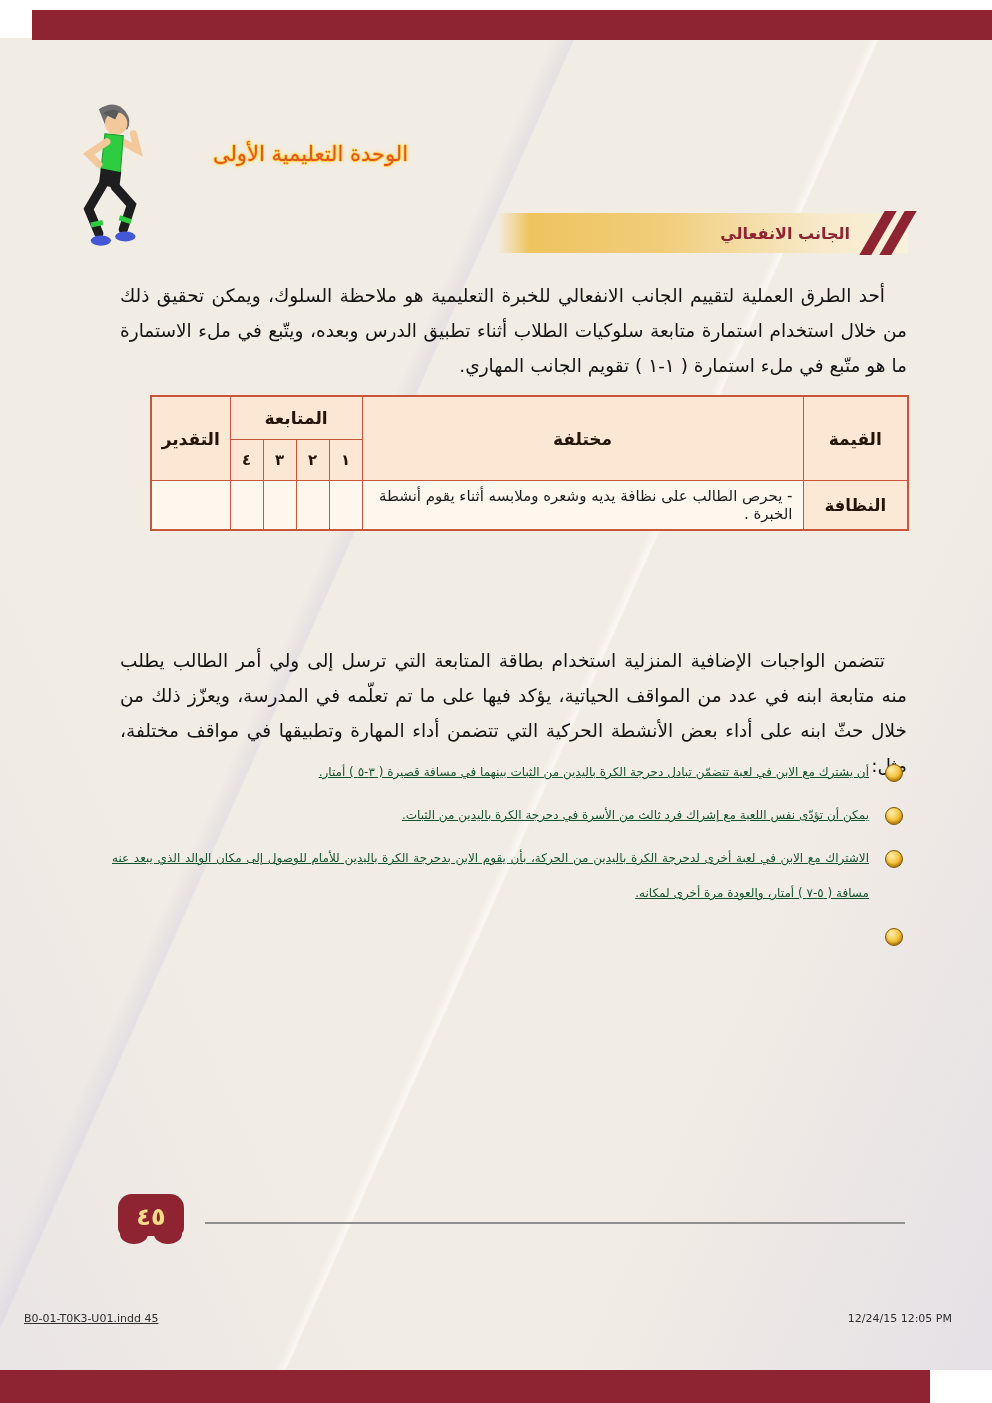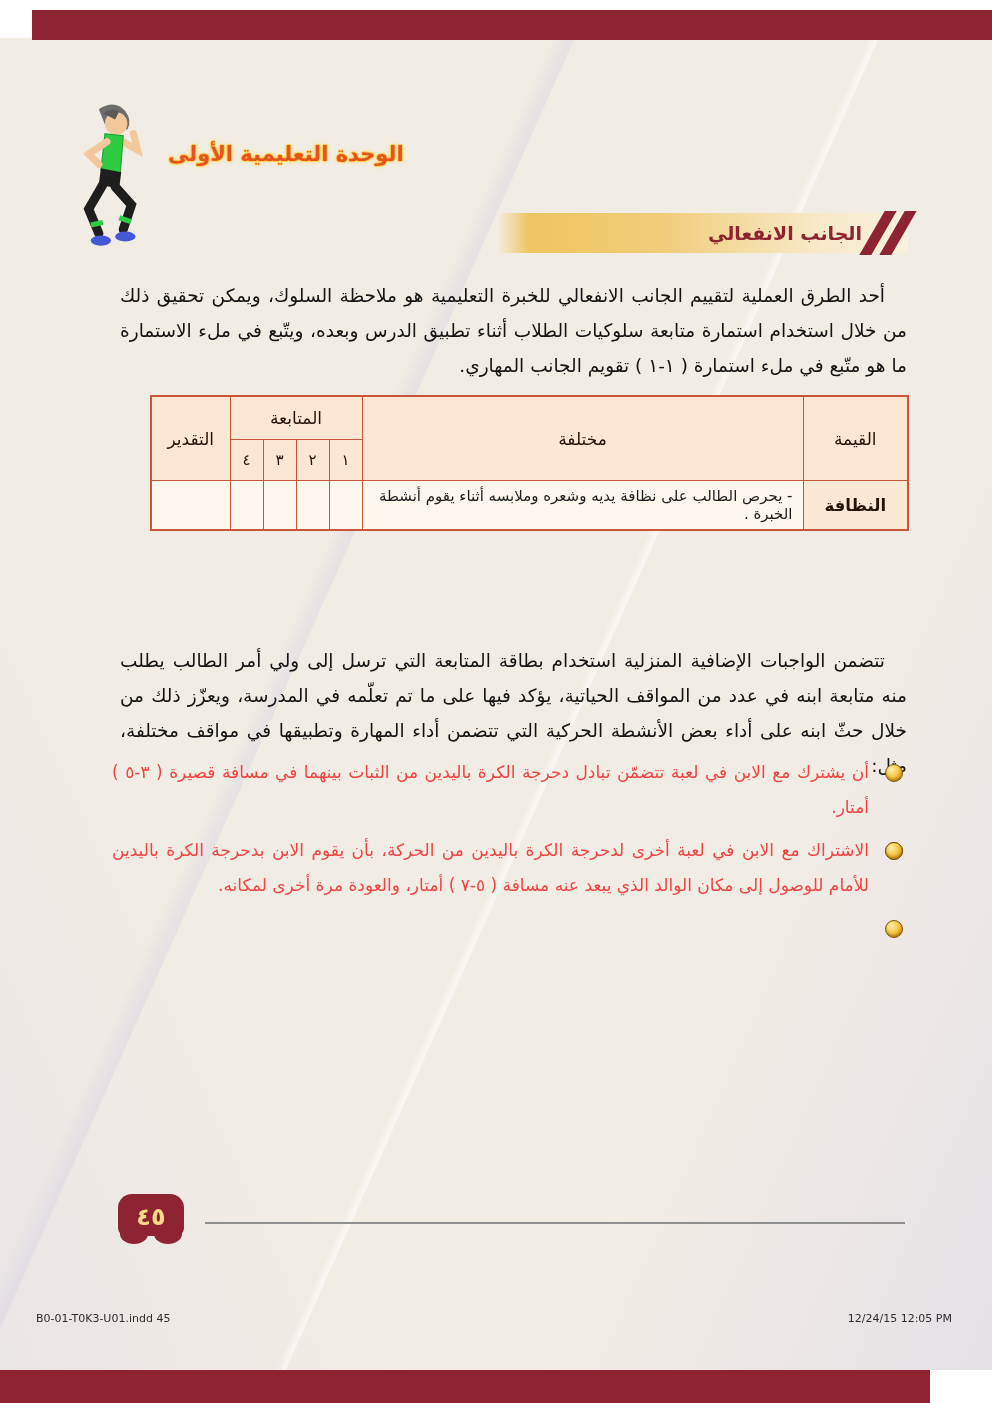--- a/index.html
+++ b/index.html
@@ -18,62 +18,62 @@
       #f2ede4;
   }
   .top-bar{position:absolute;left:32px;right:0;top:10px;height:30px;background:#8e2331;}
   .bottom-bar{position:absolute;left:0;right:62px;bottom:0;height:33px;background:#8e2331;}
   .corner-notch{position:absolute;right:0;bottom:0;width:62px;height:33px;background:#ffffff;}
 
   .runner{position:absolute;left:52px;top:98px;width:112px;height:165px;}
 
   .unit-title{
     position:absolute;left:168px;top:142px;width:240px;
-    font-size:21px;font-weight:bold;color:#e5541e;text-align:left;
+    font-size:21px;font-weight:normal;color:#e5541e;text-align:right;
     text-shadow:1px 0 #ffd24d,-1px 0 #ffd24d,0 1px #ffd24d,0 -1px #ffd24d,0 0 4px rgba(255,213,77,.85);
     direction:rtl;
   }
 
   .banner{
     position:absolute;left:497px;width:411px;height:40px;direction:rtl;
     background:linear-gradient(to left, #f9f1dd 0%, #f7e9c8 22%, #f1cd7a 60%, #eec45f 92%, rgba(241,198,97,0) 100%);
   }
   .banner1{top:213px;}
   .banner2{top:577px;}
   .banner .slash{position:absolute;top:-2px;width:12px;height:44px;background:#8e2331;transform:skewX(-30deg);}
   .banner .s1{right:4px;}
   .banner .s2{right:24px;}
   .banner-title{
-    position:absolute;right:46px;top:50%;transform:translateY(-50%);
-    font-size:19px;font-weight:bold;color:#8e2331;white-space:nowrap;
+    position:absolute;right:58px;top:50%;transform:translateY(-50%);
+    font-size:16px;font-weight:bold;color:#8e2331;white-space:nowrap;
   }
 
   .para{
     position:absolute;left:120px;right:85px;margin:0;
     direction:rtl;text-align:justify;font-size:18.5px;line-height:35px;color:#141414;
     text-indent:22px;
   }
   .para1{top:278px;}
   .para2{top:643px;}
 
   .obs-table{
     position:absolute;left:150px;top:395px;width:757px;
     border-collapse:collapse;table-layout:fixed;
     border:2px solid #c9563b;
   }
   .obs-table td{border:1.6px solid #c9563b;text-align:center;vertical-align:middle;color:#241409;}
-  .obs-table .hd{background:#fbe7d3;font-weight:normal;font-size:17px;height:40px;}
+  .obs-table .hd{background:#fbe7d3;font-weight:bold;font-size:17px;height:40px;}
   .obs-table .num{font-size:15px;height:38px;}
   .obs-table .data td{background:#fdf7ee;height:46px;}
   .obs-table .val{font-weight:bold;font-size:16.5px;background:#fbe9d6 !important;}
   .obs-table .beh{text-align:right;padding:0 10px;font-size:15px;color:#1d1d1d;}
 
   .bullets{position:absolute;left:112px;right:85px;top:755px;direction:rtl;}
   .bullet{position:relative;padding-right:38px;margin-bottom:8px;text-align:justify;
-          font-size:17px;line-height:35px;color:#ef4444;}
+          font-size:12px;line-height:35px;color:#14532d;text-decoration:underline;}
   .ball{
     position:absolute;right:4px;top:9px;width:16px;height:16px;border-radius:50%;
     background:radial-gradient(circle at 35% 30%, #ffeeb0 0%, #f6c84a 45%, #e09c18 75%, #a36c08 100%);
     border:1px solid #7c5403;box-shadow:inset 0 -2px 2px rgba(120,80,0,.4);
   }
 
   .page-badge{
     position:absolute;left:118px;top:1194px;width:66px;height:42px;background:#8e2331;
     border-radius:14px 14px 8px 8px;text-align:center;
   }
@@ -81,21 +81,21 @@
     content:"";position:absolute;bottom:-8px;width:28px;height:20px;border-radius:50%;background:#8e2331;
   }
   .page-badge::before{left:2px;}
   .page-badge::after{right:2px;}
   .page-badge span{
     position:relative;z-index:2;color:#f6d989;font-weight:bold;font-size:24px;line-height:46px;
   }
   .footer-rule{position:absolute;left:205px;right:87px;top:1222px;height:2px;background:#8f8f8f;}
 
   .footer-text{position:absolute;top:1312px;font-size:11px;color:#2e2e2e;}
-  .footer-left{left:36px;}
+  .footer-left{left:24px;text-decoration:underline;}
   .footer-right{right:40px;}
 </style>
 </head>
 <body>
 
 <div class="page">
 
   <div class="cream"></div>
   <div class="top-bar"></div>
 
@@ -165,20 +165,21 @@
 
   <p class="para para2">تتضمن الواجبات الإضافية المنزلية استخدام بطاقة المتابعة التي ترسل إلى ولي أمر الطالب يطلب منه متابعة ابنه في عدد من المواقف الحياتية، يؤكد فيها على ما تم تعلّمه في المدرسة، ويعزّز ذلك من خلال حثّ ابنه على أداء بعض الأنشطة الحركية التي تتضمن أداء المهارة وتطبيقها في مواقف مختلفة، مثل:</p>
 
   <div class="bullets">
     <div class="bullet">
       <span class="ball"></span>
       <span>أن يشترك مع الابن في لعبة تتضمّن تبادل دحرجة الكرة باليدين من الثبات بينهما في مسافة قصيرة ( ٣-٥ ) أمتار.</span>
     </div>
     <div class="bullet">
       <span class="ball"></span>
+      <span>يمكن أن تؤدّى نفس اللعبة مع إشراك فرد ثالث من الأسرة في دحرجة الكرة باليدين من الثبات.</span>
     </div>
     <div class="bullet">
       <span class="ball"></span>
       <span>الاشتراك مع الابن في لعبة أخرى لدحرجة الكرة باليدين من الحركة، بأن يقوم الابن بدحرجة الكرة باليدين للأمام للوصول إلى مكان الوالد الذي يبعد عنه مسافة ( ٥-٧ ) أمتار، والعودة مرة أخرى لمكانه.</span>
     </div>
     <div class="bullet">
       <span class="ball"></span>
     </div>
   </div>
 

